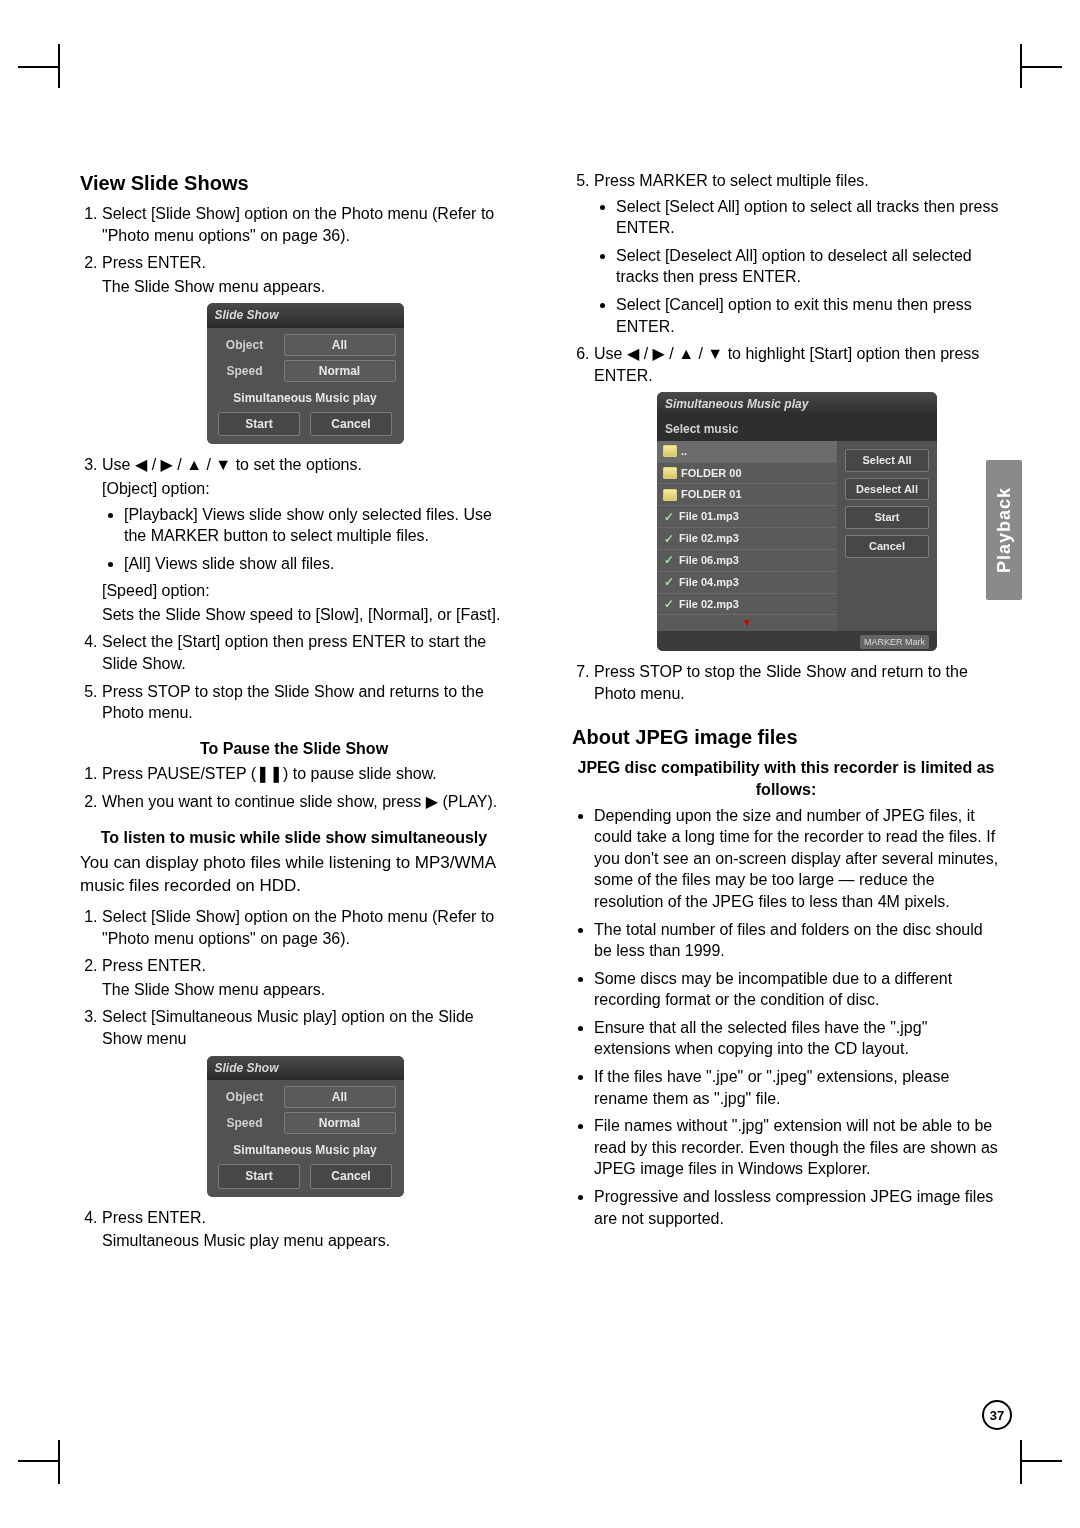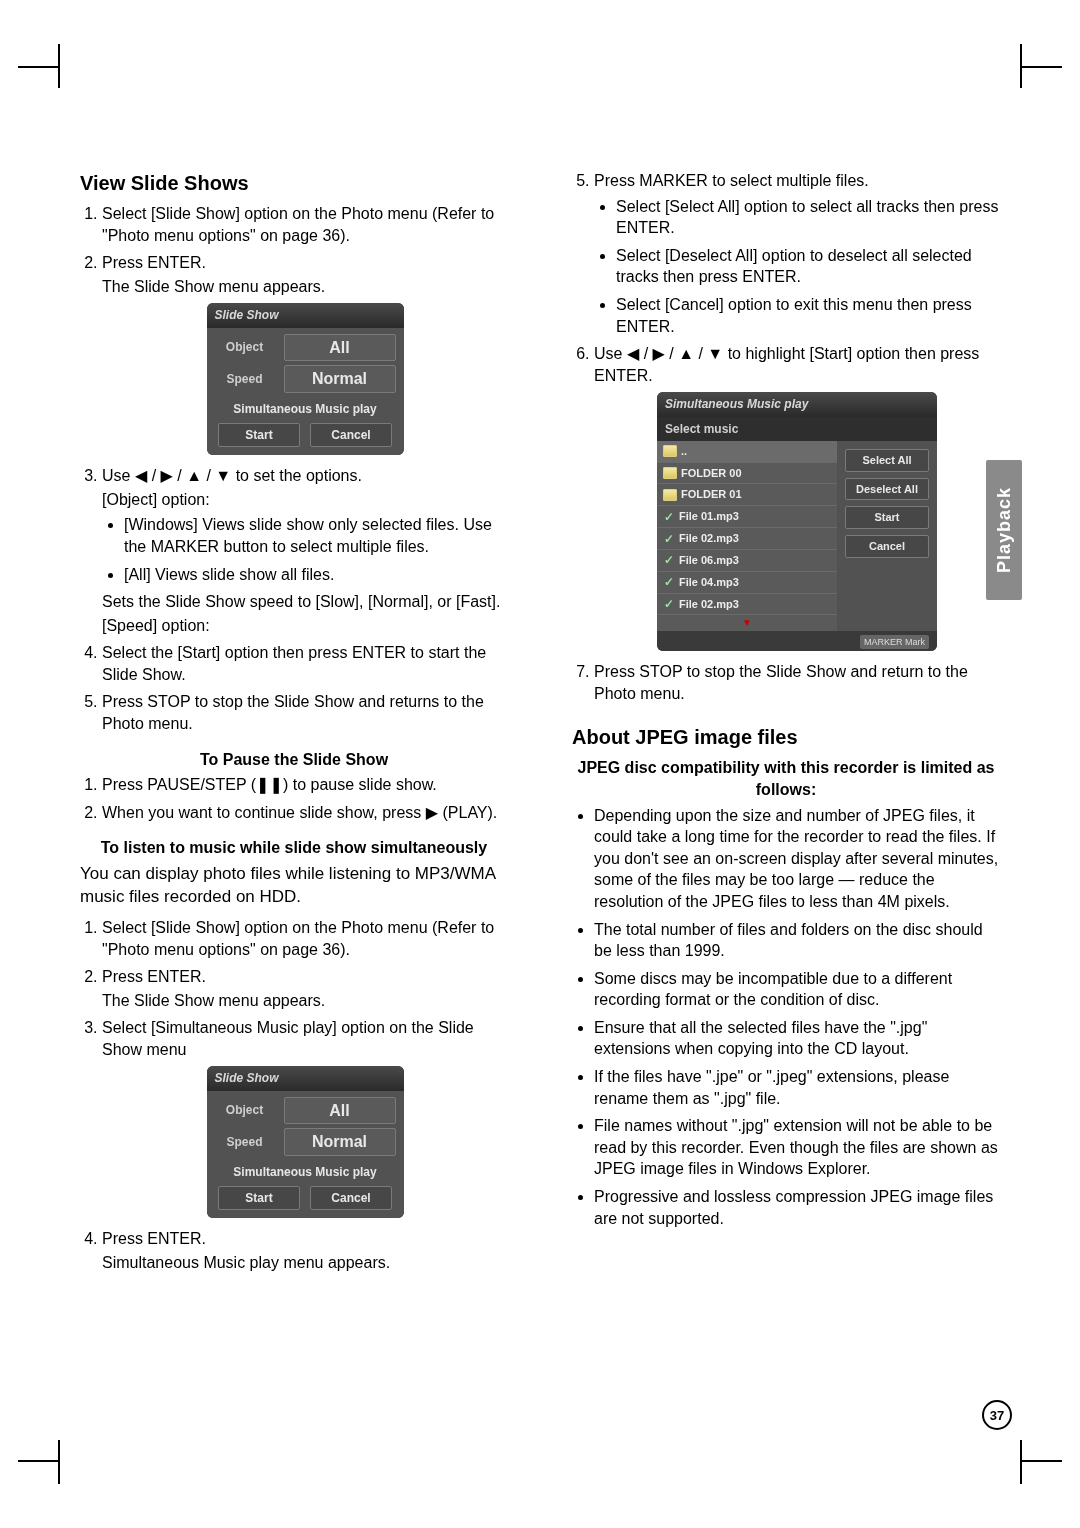--- a/index.html
+++ b/index.html
@@ -102,21 +102,21 @@
     text-align:center;
   }
   .dlg-val {
     background:#5a5a5a;
     border:1px solid #7a7a7a;
     color:#e8e8e8;
     width:110px;
     text-align:center;
     padding:2px 0;
     font-weight:bold;
-    font-size:16px;
+    font-size:12px;
     border-radius:2px;
   }
   .dlg-sim {
     text-align:center;
     font-weight:bold;
     font-size:12px;
     padding:4px 0 6px 0;
   }
   .dlg-btns {
     display:flex;
@@ -320,25 +320,25 @@
                 <div class="dlg-btn">Cancel</div>
               </div>
             </div>
           </div>
         </li>
 
         <li>
           <span class="arrow">Use ◀ / ▶ / ▲ / ▼ to set the options.</span>
           <span class="sub">[Object] option:</span>
           <ul class="bullets">
-            <li>[Windows] Views slide show only selected files. Use the MARKER button to select multiple files.</li>
+            <li>[Playback] Views slide show only selected files. Use the MARKER button to select multiple files.</li>
             <li>[All] Views slide show all files.</li>
           </ul>
+          <span class="sub">[Speed] option:</span>
           <span class="sub">Sets the Slide Show speed to [Slow], [Normal], or [Fast].</span>
-          <span class="sub">[Speed] option:</span>
         </li>
 
         <li>Select the [Start] option then press ENTER to start the Slide Show.</li>
         <li>Press STOP to stop the Slide Show and returns to the Photo menu.</li>
       </ol>
 
       <h4>To Pause the Slide Show</h4>
       <ol>
         <li>Press PAUSE/STEP (❚❚) to pause slide show.</li>
         <li>When you want to continue slide show, press ▶ (PLAY).</li>

